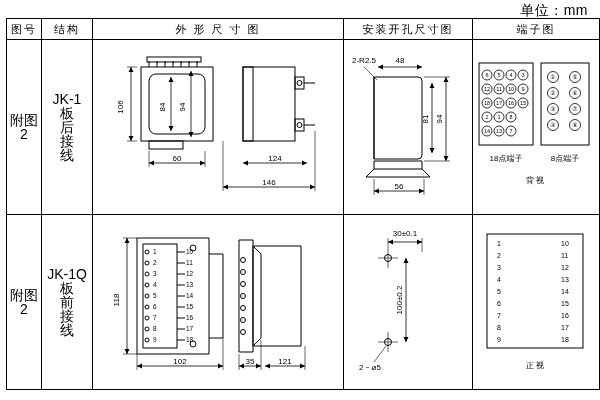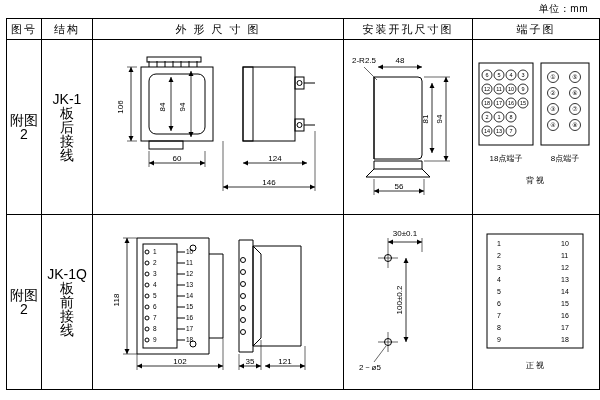--- a/index.html
+++ b/index.html
@@ -6,21 +6,21 @@
   body{
     width:600px;height:400px;
     background:#ffffff;
     font-family:"Liberation Sans","DejaVu Sans",sans-serif;
     color:#000;
     overflow:hidden;
   }
   .page{position:relative;width:600px;height:400px;}
   .unit{
     position:absolute;right:12px;top:2px;
-    font-size:10px;letter-spacing:.5px;
+    font-size:14px;letter-spacing:.5px;
   }
   table.main{
     position:absolute;left:6px;top:18px;
     width:588px;height:372px;
     border-collapse:collapse;
     table-layout:fixed;
   }
   table.main td,table.main th{
     border:1px solid #000;
     padding:0;

